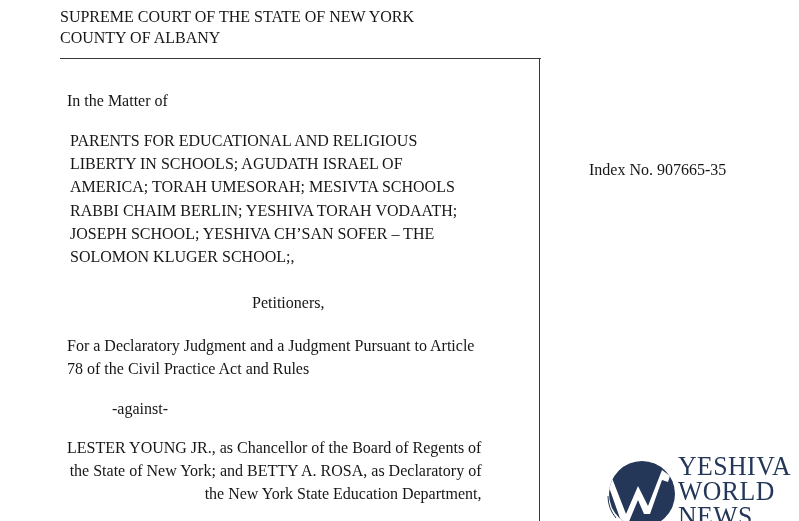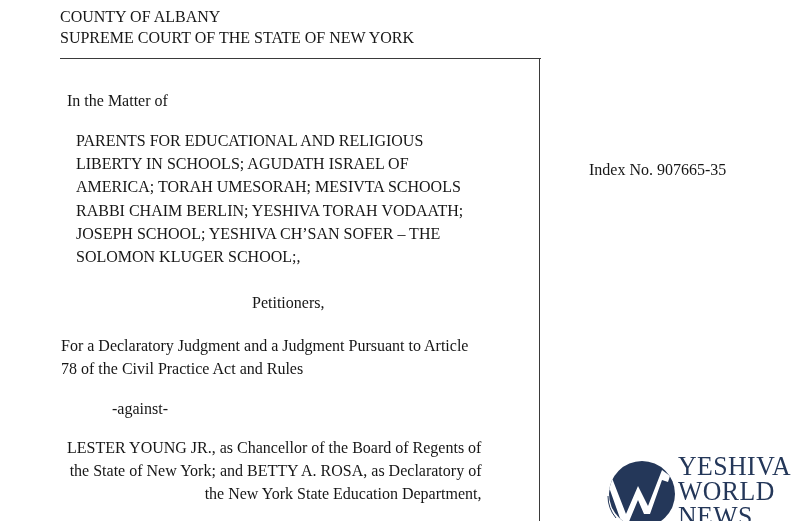--- a/index.html
+++ b/index.html
@@ -25,24 +25,24 @@
   .court-header div { height: 21px; }
   .rule-h {
     left: 60px; top: 58px; width: 481px; height: 0;
     border-top: 1.5px solid #3a3a3a;
   }
   .rule-v {
     left: 539px; top: 58px; width: 0; height: 463px;
     border-left: 1.5px solid #3a3a3a;
   }
   .matter { left: 67px; top: 91px; }
-  .parties { left: 76px; top: 131px; }
+  .parties { left: 70px; top: 131px; }
   .parties div { height: 23.2px; }
   .petitioners { left: 252px; top: 293px; }
-  .relief { left: 61px; top: 336px; font-family: Liberation Serif, serif; }
+  .relief { left: 67px; top: 336px; font-family: Liberation Serif, serif; }
   .relief div { height: 23.2px; }
   .against { left: 112px; top: 399px; }
   .respondents { left: 67px; top: 438px; }
   .respondents div { height: 23.2px; text-align: right; }
   .index-no { left: 589px; top: 160px; }
 
   .logo { left: 604px; top: 444px; width: 195px; height: 77px; margin-top: 8px; }
   .logo-mark { position: absolute; left: 0; top: 4px; width: 72px; height: 72px; }
   .logo-text {
     position: absolute; left: 74px; top: 1px;
@@ -52,22 +52,22 @@
     letter-spacing: 0.5px;
     transform: scaleX(0.92);
     transform-origin: left top;
   }
   .logo-text div { height: 25px; }
 </style>
 </head>
 <body>
 
 <div class="abs txt court-header">
+  <div>SUPREME COURT OF THE STATE OF NEW YORK</div>
   <div>COUNTY OF ALBANY</div>
-  <div>SUPREME COURT OF THE STATE OF NEW YORK</div>
 </div>
 
 <div class="abs rule-h"></div>
 <div class="abs rule-v"></div>
 
 <div class="abs txt matter">In the Matter of</div>
 
 <div class="abs txt parties">
   <div>PARENTS FOR EDUCATIONAL AND RELIGIOUS</div>
   <div>LIBERTY IN SCHOOLS; AGUDATH ISRAEL OF</div>

